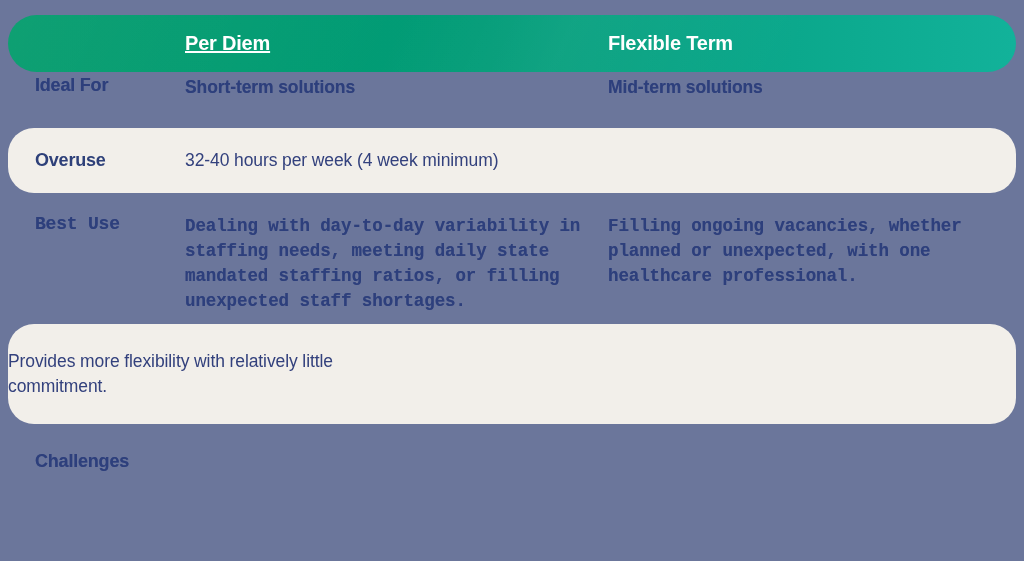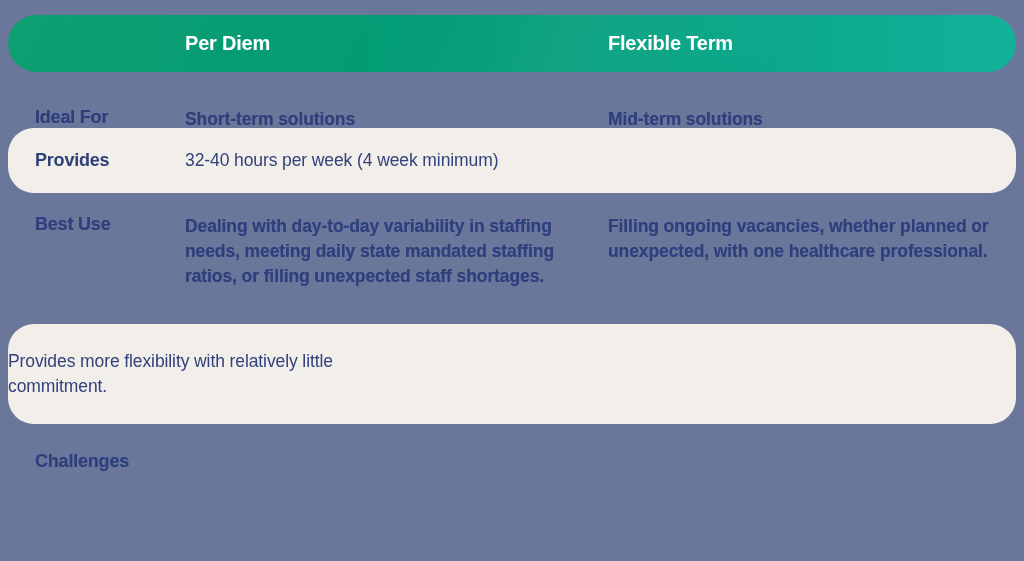--- a/index.html
+++ b/index.html
@@ -39,21 +39,21 @@
     width: 177px;
     flex: 0 0 177px;
   }
   .header-col {
     color: #FFFFFF;
     font-size: 20px;
     font-weight: bold;
     letter-spacing: -0.2px;
     white-space: nowrap;
   }
-  .header-col.col-left  { flex: 0 0 423px; }
+  .header-col.col-left  { flex: 0 0 423px; text-decoration: underline; }
   .header-col.col-right { flex: 1 1 auto; }
 
   
   .row {
     position: absolute;
     left: 8px;
     width: 1008px;
     box-sizing: border-box;
     display: flex;
     align-items: flex-start;
@@ -84,35 +84,35 @@
   
   .row.slate .row-label,
   .row.slate .cell {
     color: #2D3F7C;
     font-weight: bold;
     text-shadow: 0 0 0.6px rgba(45,63,124,0.55);
   }
   .row.slate .cell { line-height: 25px; }
 
   
-  #row-ideal-for   { top: 68px;  height: 44px; margin-top: 32px; }
+  #row-ideal-for   { top: 68px;  height: 44px; }
   #row-duration    { top: 128px; height: 65px; align-items: center; }
   #row-best-use    { top: 205px; height: 119px; }
   #row-benefits    { top: 324px; height: 100px; align-items: center; }
   #row-challenges  { top: 440px; height: 121px; }
 
   #row-duration .row-label,
   #row-duration .cell,
   #row-benefits .row-label,
   #row-benefits .cell { margin-top: 0; }
 
   #row-ideal-for .row-label,
   #row-ideal-for .cell { padding-top: 7px; }
   #row-best-use .row-label,
-  #row-best-use .cell { padding-top: 9px; }
+  #row-best-use .cell { padding-top: 9px; font-family: Liberation Mono, monospace; }
   #row-challenges .row-label,
   #row-challenges .cell { padding-top: 11px; }
 </style>
 </head>
 <body>
 
 <div class="comparison-table">
 
   <div class="table-header">
     <div class="header-spacer"></div>
@@ -120,21 +120,21 @@
     <div class="header-col col-right">Flexible Term</div>
   </div>
 
   <div class="row slate" id="row-ideal-for">
     <div class="row-label">Ideal For</div>
     <div class="cell cell-left">Short-term solutions</div>
     <div class="cell cell-right">Mid-term solutions</div>
   </div>
 
   <div class="row cream" id="row-duration">
-    <div class="row-label">Provides</div>
+    <div class="row-label">Overuse</div>
     <div class="cell cell-right">32-40 hours per week (4 week minimum)</div>
   </div>
 
   <div class="row slate" id="row-best-use">
     <div class="row-label">Best Use</div>
     <div class="cell cell-left">Dealing with day-to-day variability in staffing needs, meeting daily state mandated staffing ratios, or filling unexpected staff shortages.</div>
     <div class="cell cell-right">Filling ongoing vacancies, whether planned or unexpected, with one healthcare professional.</div>
   </div>
 
   <div class="row cream" id="row-benefits">

